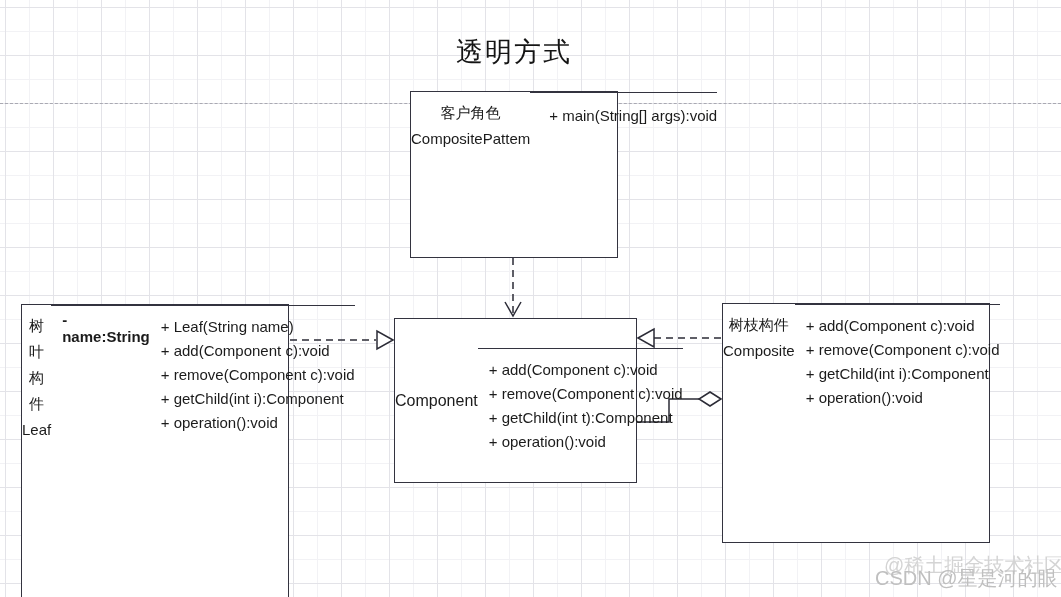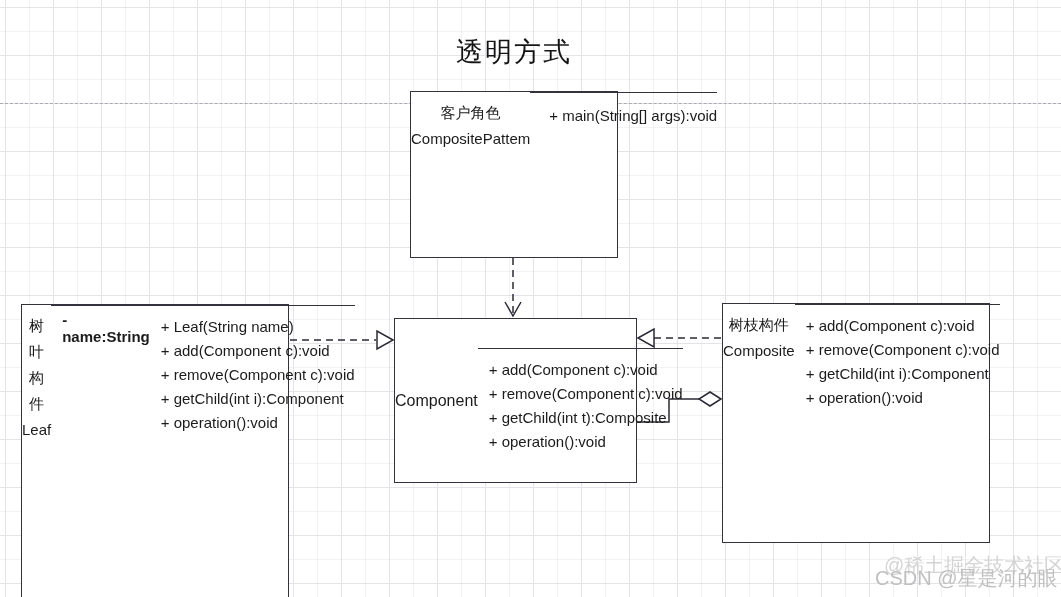--- a/index.html
+++ b/index.html
@@ -117,21 +117,21 @@
     </div>
   </div>
 
   <div class="uml box-component">
     <div class="compartment title-c">
       <div class="line">Component</div>
     </div>
     <div class="compartment methods-c">
       <div class="m">+ add(Component c):void</div>
       <div class="m">+ remove(Component c):void</div>
-      <div class="m">+ getChild(int t):Composite</div>
+      <div class="m">+ getChild(int t):Component</div>
       <div class="m">+ operation():void</div>
     </div>
   </div>
 
   <div class="uml box-leaf">
     <div class="compartment title-c">
       <div class="line">树叶构件</div>
       <div class="line">Leaf</div>
     </div>
     <div class="compartment attrs-c">

